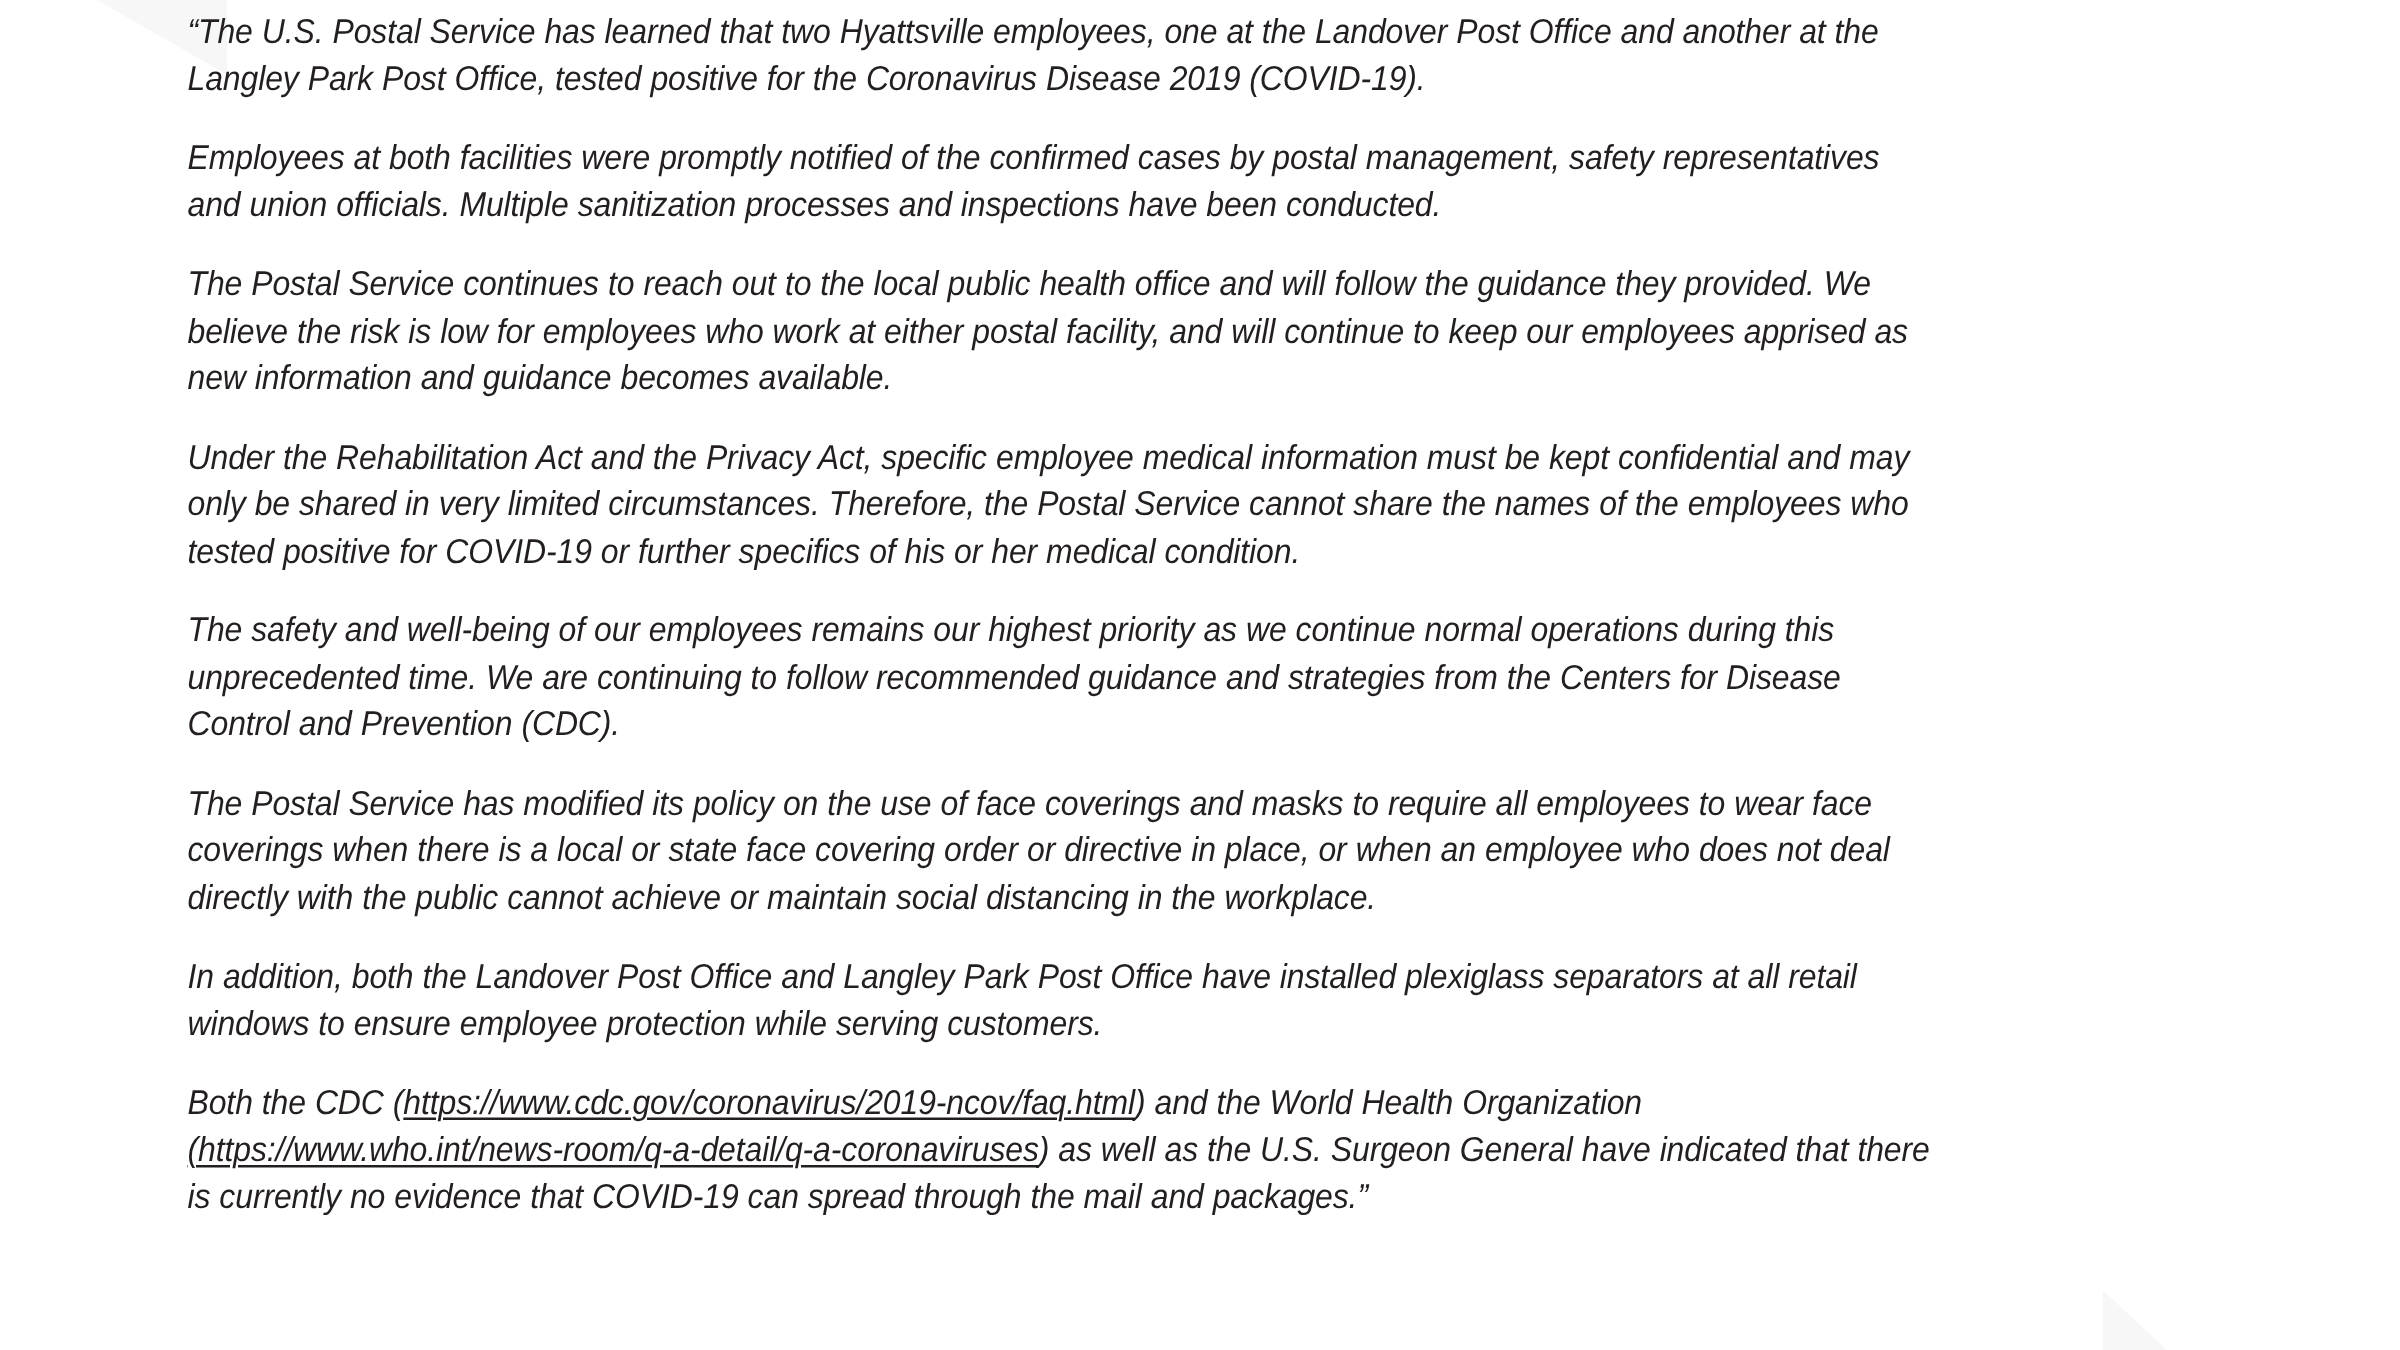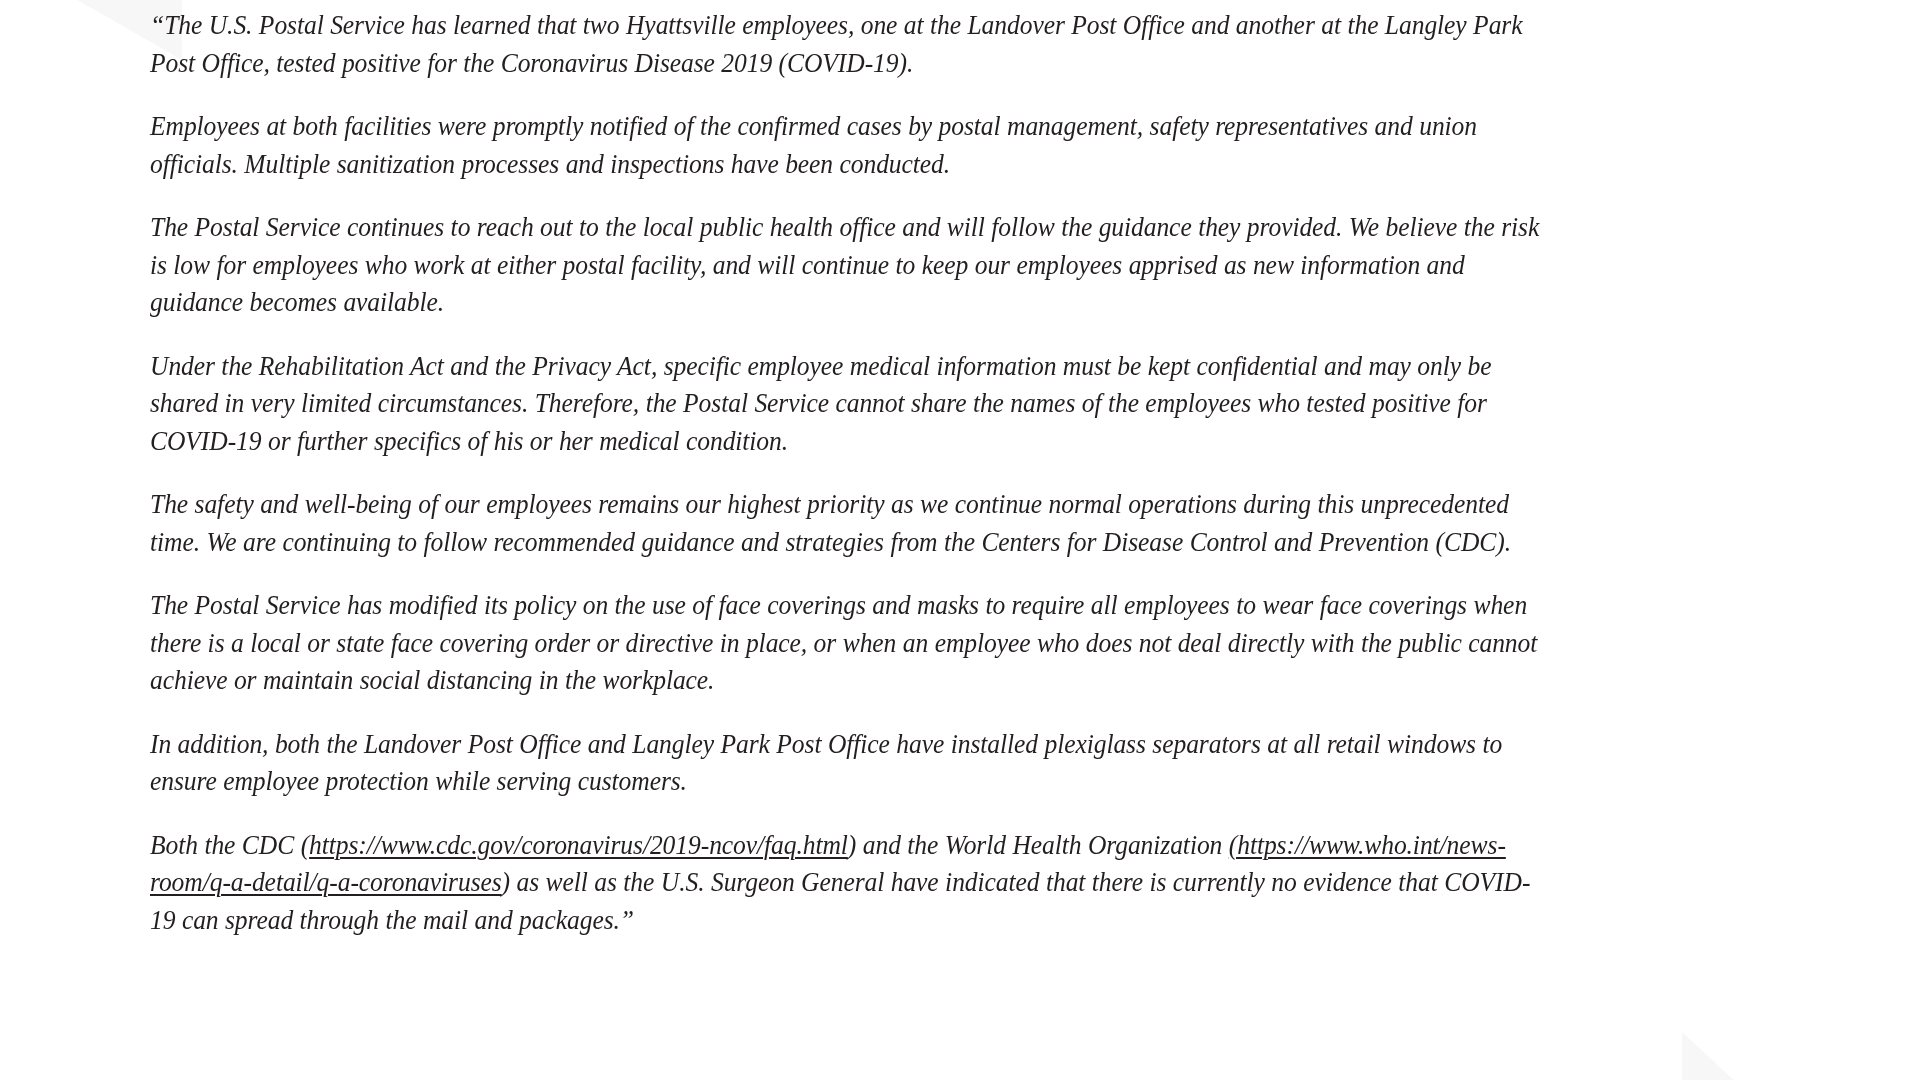--- a/index.html
+++ b/index.html
@@ -7,21 +7,21 @@
     margin: 0;
     padding: 0;
     background: #ffffff;
   }
   #page {
     position: relative;
     width: 1920px;
     height: 1080px;
     background: #ffffff;
     overflow: hidden;
-    font-family: Liberation Serif, serif;
+    font-family: Liberation Sans, sans-serif;
   }
 
   
   .corner-artifact {
     position: absolute;
     background: #f7f7f8;
     pointer-events: none;
   }
   #corner-tl {
     top: -2px;

